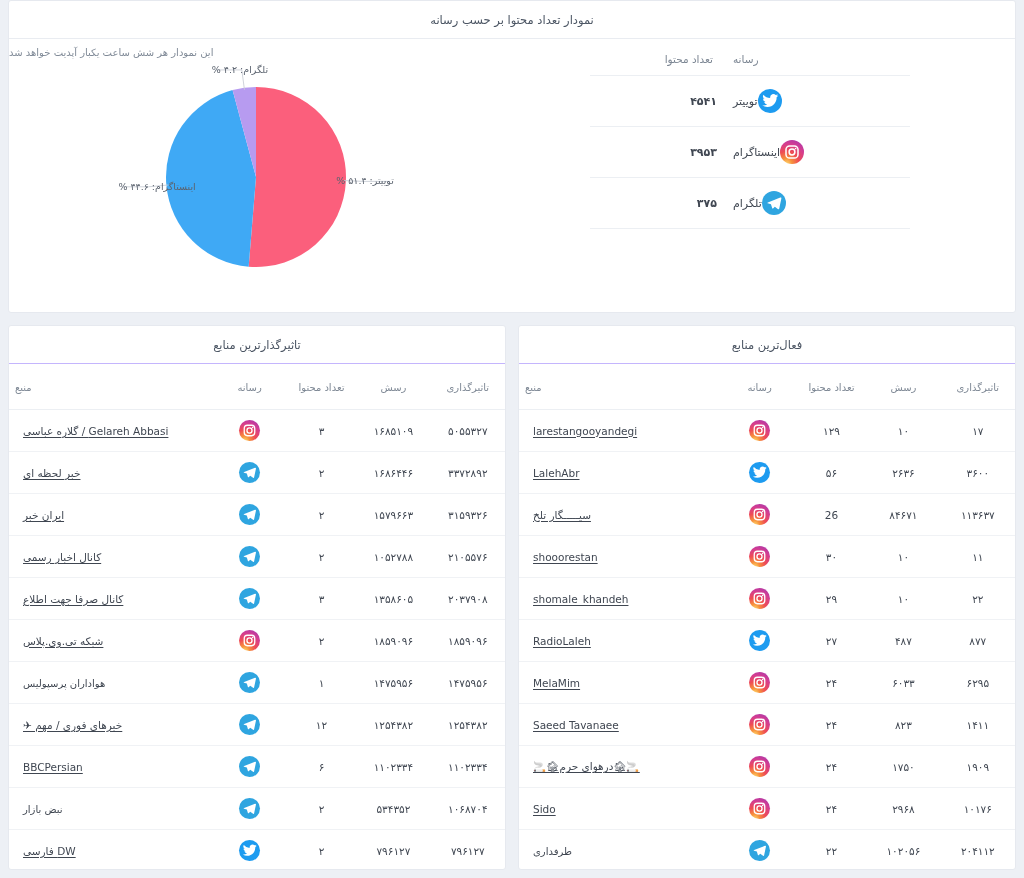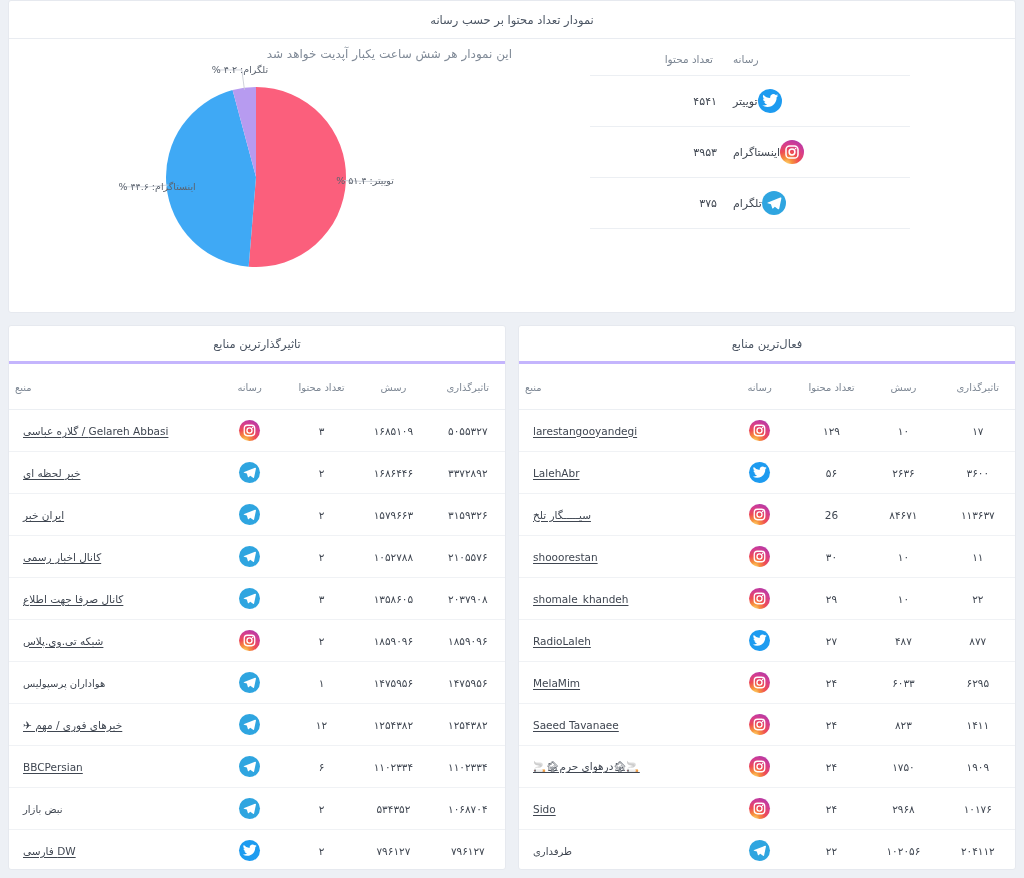--- a/index.html
+++ b/index.html
@@ -52,54 +52,54 @@
   .media-table td {
     font-size: 11px; color: #3f4651;
     padding: 13px 4px; border-bottom: 1px solid #eceff3;
     vertical-align: middle;
   }
   .media-name-cell {
     text-align: left; padding-left: 6px;
     white-space: nowrap;
   }
   .media-name-cell .lbl { margin-left: 8px; color: #3f4651; font-size: 11px; vertical-align: middle; }
-  .media-count-cell { text-align: right; padding-right: 6px; color: #3f4651; }
+  .media-count-cell { text-align: right; padding-right: 6px; color: #3f4651; font-weight: bold; }
 
   
   .ico {
     display: inline-block; vertical-align: middle;
     width: 24px; height: 24px; border-radius: 50%;
     position: relative;
   }
   .ico svg { position: absolute; left: 0; top: 0; }
   .ico.tw { background: #1d9bf0; }
   .ico.tg { background: #2fa5e0; }
   .ico.ig {
     background: radial-gradient(circle at 28% 98%, #fdd36b 0%, #f7913c 18%, #ee4c54 42%, #d43d91 68%, #9b36b7 100%);
   }
   .ico.sm { width: 21px; height: 21px; }
   .ico.sm svg { transform: scale(.875); transform-origin: 0 0; }
 
   
   .pie-note {
-    position: absolute; top: 8px; left: 16px; right: 0;
-    text-align: right; font-size: 12px; color: #818b98;
+    position: absolute; top: 8px; left: 0; right: 0;
+    text-align: left; font-size: 10px; color: #818b98;
   }
   .pie-wrap { position: absolute; top: 20px; left: 0; width: 100%; height: 250px; }
 
   
   .bottom-row {
     display: flex; flex-direction: row;
     gap: 12px; margin: 12px 8px 0 8px;
     height: 545px;
   }
   .bottom-panel { flex: 1 1 0; overflow: hidden; }
   .bottom-header {
     height: 38px; display: flex; align-items: center; justify-content: center;
-    border-bottom: 3px solid #c4b5fd;
+    border-bottom: 1px solid #c4b5fd;
   }
   .bottom-title { font-size: 11.5px; color: #4b5563; }
 
   .src-table { width: 100%; border-collapse: collapse; table-layout: fixed; }
   .src-table th {
     font-size: 10px; font-weight: normal; color: #7d8794;
     padding: 18px 6px 16px 6px; text-align: center;
     border-bottom: 1px solid #eceff3; white-space: nowrap;
   }
   .src-table th.th-source { text-align: left; }

